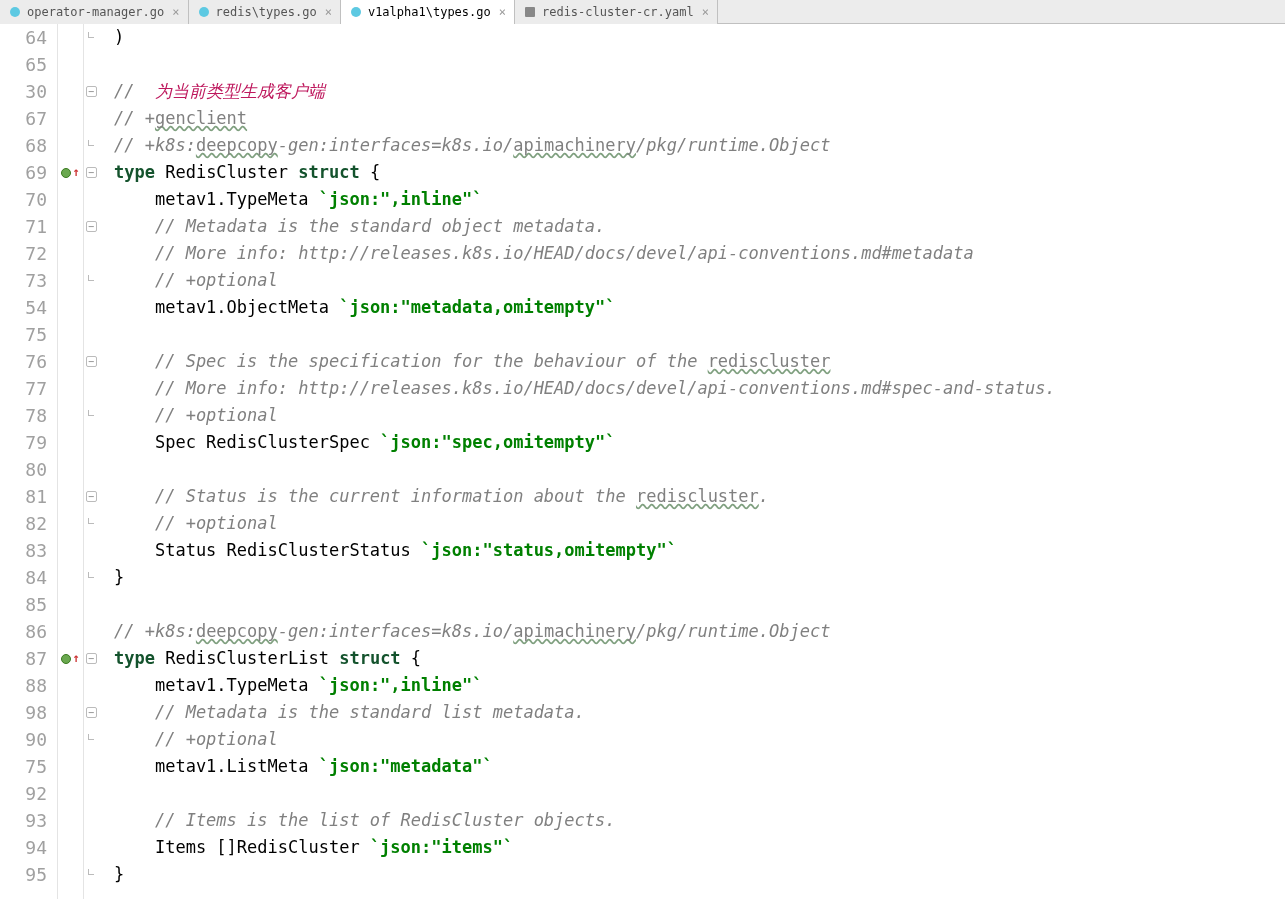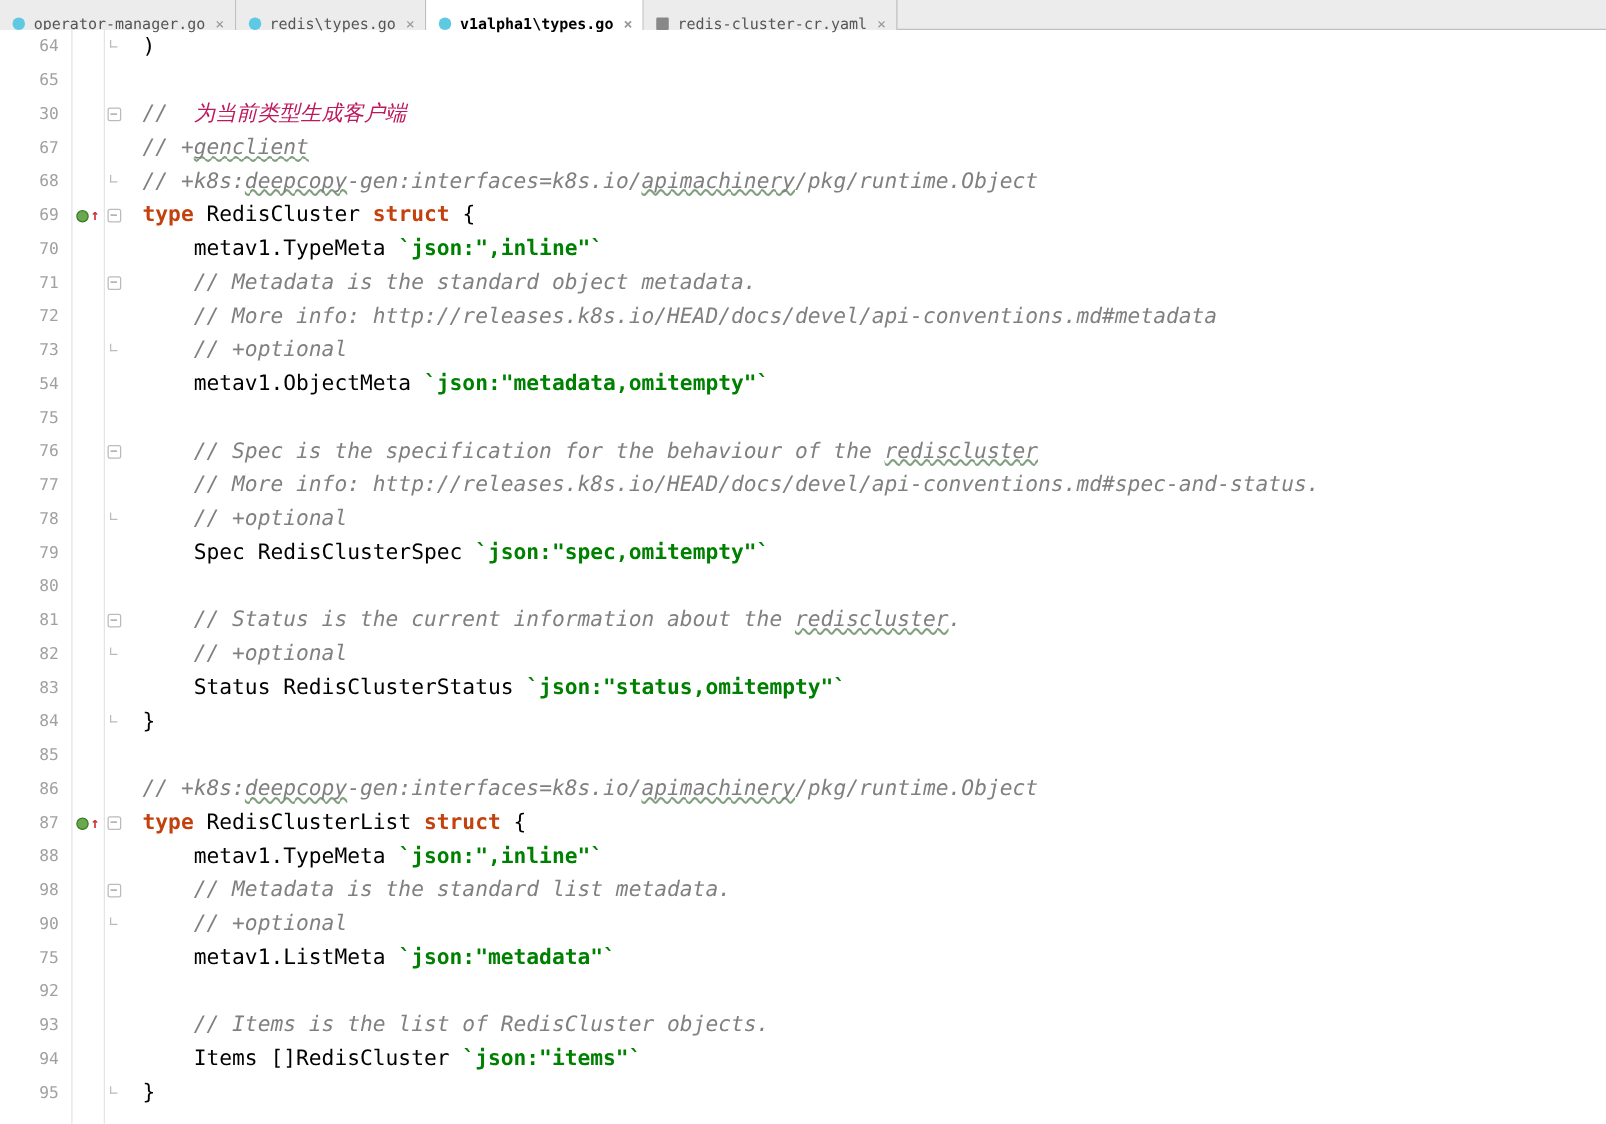--- a/index.html
+++ b/index.html
@@ -13,72 +13,73 @@
   }
   .tabs {
     display: flex;
     background: #ececec;
     border-bottom: 1px solid #c0c0c0;
     height: 24px;
     align-items: stretch;
   }
   .tab {
     display: flex;
+    align-items: center;
     padding: 12px 8px;
     border-right: 1px solid #c0c0c0;
     background: #ececec;
     font-size: 12px;
     color: #555;
     cursor: pointer;
     gap: 5px;
   }
-  .tab.active { background: #ffffff; font-weight: bold; color: #000; }
+  .tab.active { background: #ffffff; font-weight: normal; color: #000; }
   .tab .close { color: #999; font-size: 12px; margin-left: 3px; }
   .tab-icon { width: 14px; height: 14px; display: inline-flex; align-items: center; justify-content: center; }
   .editor {
     display: flex;
     height: calc(100% - 24px);
     background: #fff;
   }
   .gutter {
     width: 58px;
     background: #ffffff;
     border-right: 1px solid #e4e4e4;
     text-align: right;
     padding-right: 10px;
     color: #a0a0a0;
     font-family: Consolas, monospace;
-    font-size: 13px;
+    font-size: 18px;
     line-height: 27px;
     user-select: none;
   }
   .gutter-line { height: 27px; position: relative; }
   .marker-col {
     width: 26px;
     border-right: 1px solid #e4e4e4;
     line-height: 27px;
   }
   .marker-cell { height: 27px; display:flex; align-items:center; justify-content:center; gap:1px;}
   .code {
     flex: 1;
     font-family: Consolas, "Microsoft YaHei", monospace;
     font-size: 17px;
     line-height: 27px;
     white-space: pre;
     padding-left: 16px;
     color: #000;
   }
   .code-line { height: 27px; }
-  .kw { color: #c2410c; font-weight: bold; }
+  .kw { color: #14532d; font-weight: bold; }
   .str { color: #008000; font-weight: bold; }
   .cmt { color: #808080; font-style: italic; }
   .cmt-cn { color: #be185d; font-style: italic; }
   .type { color: #000000; }
   .punct { color: #000000; }
-  .link { color: #808080; font-style: italic; text-decoration: underline; text-decoration-style: dotted; text-decoration-color: #808080; }
+  .link { color: #808080; text-decoration: underline; text-decoration-style: dotted; text-decoration-color: #808080; }
   .wavy { text-decoration: underline wavy #80a080; text-decoration-skip-ink: none; }
   .fold-col {
     width: 14px;
     position: relative;
   }
   .fold-cell { height:27px; display:flex; align-items:center; justify-content:center; }
   .fold-icon {
     width:11px; height:11px; border:1px solid #bbb; background:#fff;
     font-size:10px; line-height:9px; text-align:center; color:#888;
     border-radius:2px;

